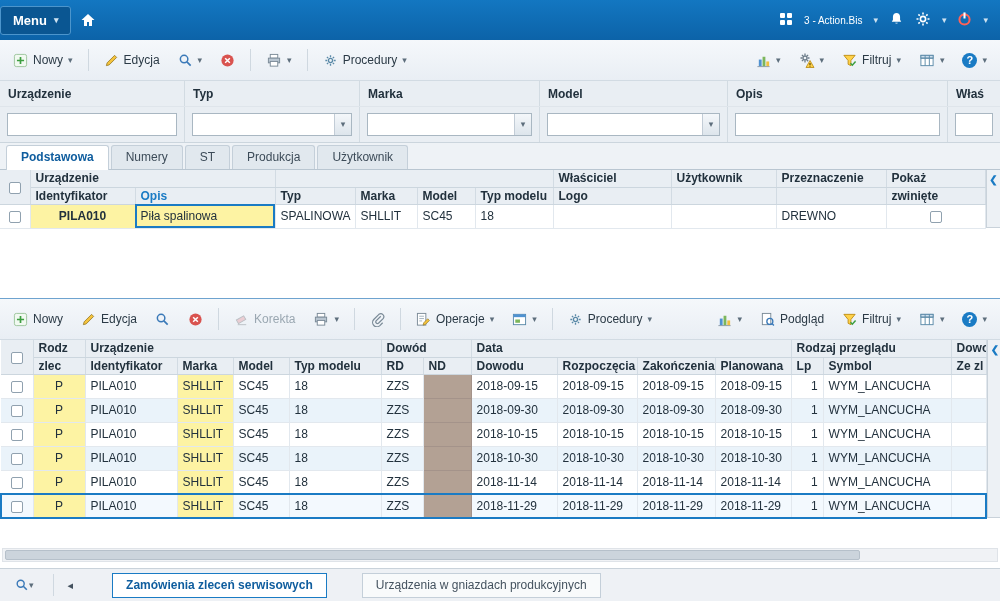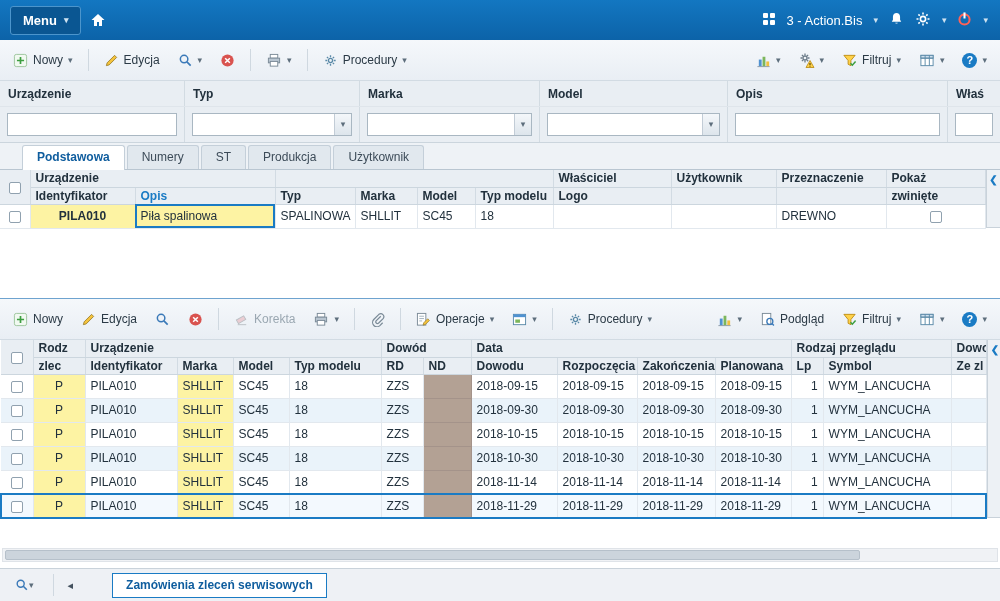--- a/index.html
+++ b/index.html
@@ -5,35 +5,35 @@
   * { box-sizing: border-box; margin: 0; padding: 0; }
   html,body { background:#d8dde2; }
   .app {
     width:1000px; height:601px; position:relative; overflow:hidden;
     font-family:"Liberation Sans", sans-serif; font-size:12px; color:#22313d;
     background:#fff; display:flex; flex-direction:column;
   }
   
   .topbar {
     height:40px; flex:0 0 40px; background:linear-gradient(#1377c1,#0c63a8);
-    display:flex; align-items:center; padding-left:10px;
+    display:flex; align-items:center; 
   }
   .menu-btn {
     display:flex; align-items:center; gap:7px; background:#0a5692;
     border:1px solid #4c95cc; border-radius:3px; color:#fff; font-weight:bold;
     font-size:13px; padding:6px 12px; cursor:pointer; font-family:inherit;
   }
   .icon-btn { background:none; border:none; padding:5px 9px; cursor:pointer; display:flex; align-items:center; }
   .top-tab {
     align-self:flex-end; height:32px; display:flex; align-items:center;
     background:#fff; color:#14212c; font-weight:bold; font-size:13px;
     padding:0 24px; border-radius:4px 4px 0 0; margin-left:16px; cursor:pointer;
   }
   .top-right { margin-left:auto; display:flex; align-items:center; gap:11px; color:#fff; padding-right:12px; }
-  .app-title { font-size:13px; color:#fff; }
+  .app-title { font-size:10px; color:#fff; }
   .caret { font-size:9px; color:#5d6e7c; line-height:1; }
   .caret.w { color:#cfe3f2; }
   
   .toolbar {
     height:41px; flex:0 0 41px; display:flex; align-items:center; gap:4px;
     background:linear-gradient(#f5f8fb,#e9eef4); border-bottom:1px solid #d2dbe3;
     padding:0 6px;
   }
   .tbtn {
     display:flex; align-items:center; gap:5px; padding:5px 7px; border-radius:3px;
@@ -54,21 +54,21 @@
   .filter-inputs { height:36px; flex:0 0 36px; display:flex; align-items:center; background:#e9eef3; border-bottom:1px solid #cbd5dd; }
   .filter-inputs .fcol { border-right:1px solid #d2dbe2; height:100%; display:flex; align-items:center; padding:0 7px; }
   .fc0{width:185px} .fc1{width:175px} .fc2{width:180px} .fc3{width:188px} .fc4{width:220px} .fc5{width:52px; border-right:none!important}
   .fin { width:100%; height:23px; border:1px solid #a9b7c2; background:#fff; font-family:inherit; font-size:12px; padding:0 5px; }
   .fselect { width:100%; height:23px; border:1px solid #a9b7c2; background:#fff; position:relative; cursor:pointer; }
   .fselect .dd {
     position:absolute; right:0; top:0; bottom:0; width:17px; border-left:1px solid #c2ccd6;
     background:linear-gradient(#f4f7fa,#dde5ec); display:flex; align-items:center; justify-content:center;
   }
   
-  .tabs { height:27px; flex:0 0 27px; display:flex; align-items:flex-end; gap:2px; background:#eef2f6; border-bottom:1px solid #b9c6d1; padding-left:22px; }
+  .tabs { height:27px; flex:0 0 27px; display:flex; align-items:flex-end; gap:2px; background:#eef2f6; border-bottom:1px solid #b9c6d1; padding-left:6px; }
   .tab {
     padding:4px 14px 5px; background:#e1e8ee; border:1px solid #c4cfd9; border-bottom:none;
     border-radius:3px 3px 0 0; color:#3c4b58; cursor:pointer; white-space:nowrap;
   }
   .tab.active { background:#fff; color:#0f5d9e; font-weight:bold; margin-bottom:-1px; padding-bottom:6px; }
   
   .panel1 { flex:0 0 128px; display:flex; background:#fff; }
   .panel2 { flex:1; display:flex; flex-direction:column; border-top:1px solid #6ea3cf; }
   .t2zone { flex:0 0 178px; display:flex; background:#fff; }
   table.grid { border-collapse:collapse; table-layout:fixed; width:985px; font-size:12px; align-self:flex-start; }
@@ -655,15 +655,16 @@
       <button class="icon-btn">
         <svg width="14" height="14" viewBox="0 0 16 16">
             <circle cx="6.5" cy="6.5" r="4" fill="none" stroke="#3a79b8" stroke-width="1.6"></circle>
             <path d="M9.5 9.5l4 4" stroke="#3a79b8" stroke-width="1.8"></path>
           </svg>
         <span class="caret">▾</span>
       </button>
       <div class="sep"></div>
       <span class="backarrow">◂</span>
       <div class="btab active">Zamówienia zleceń serwisowych</div>
+      <div class="btab">Urządzenia w gniazdach produkcyjnych</div>
     </div>
   </div>
 </div>
 
 </body></html>

